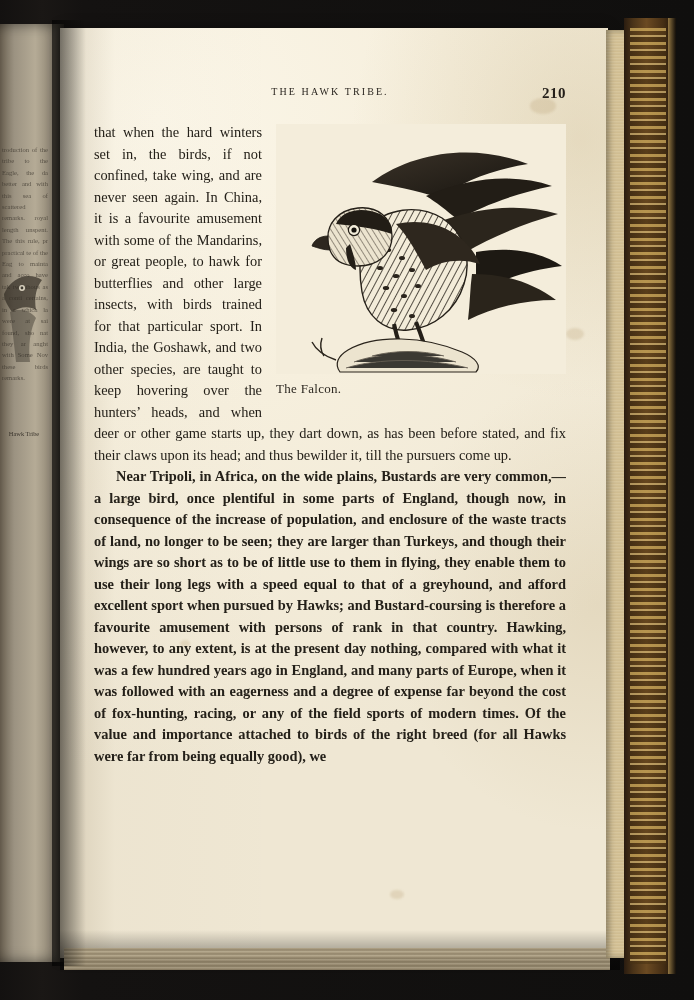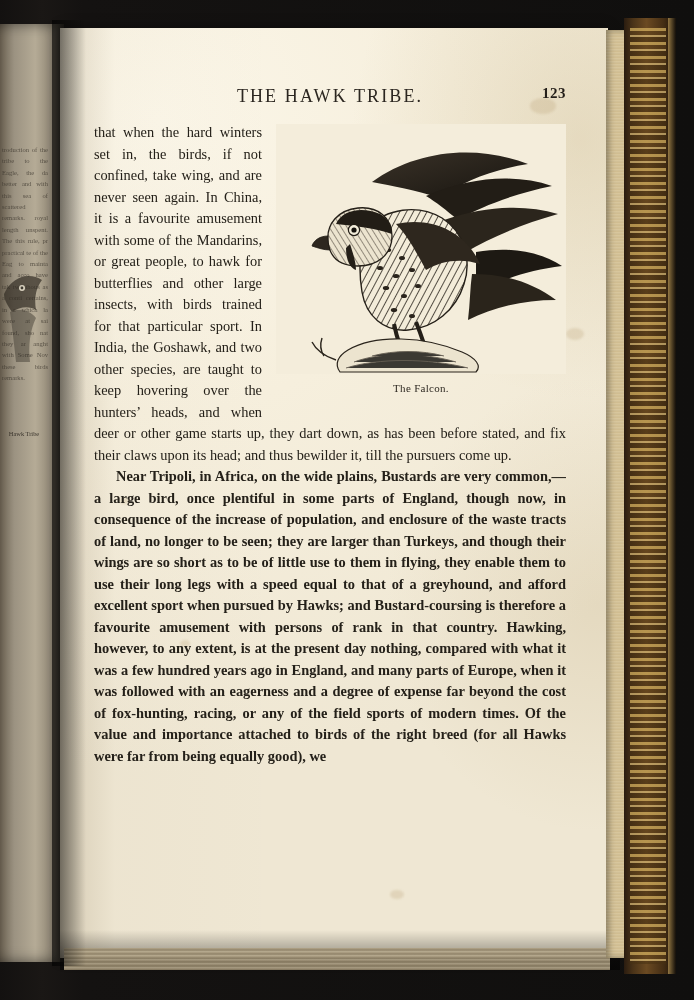--- a/index.html
+++ b/index.html
@@ -117,21 +117,21 @@
     top: 58px;
     width: 472px;
   }
   .header-row {
     position: relative;
     height: 26px;
     margin-bottom: 10px;
   }
   .running-head {
     text-align: center;
-    font-size: 18px;
+    font-size: 10px;
     letter-spacing: 2.1px;
     color: #2b2620;
     font-variant: small-caps;
     text-transform: uppercase;
   }
   .page-number {
     position: absolute;
     right: 0;
     top: -1px;
     font-size: 15px;
@@ -154,22 +154,21 @@
     float: right;
     width: 290px;
     margin: 2px 0 4px 14px;
   }
   .figure svg {
     display: block;
     width: 290px;
     height: 250px;
   }
   .fig-caption {
-    text-align: center;
-    font-size: 11px;
+    font-size: 13px;
     color: #2e2922;
     margin-top: 4px;
     letter-spacing: 0.3px;
   }
   .para {
     margin: 0;
   }
   .para + .para {
     text-indent: 22px;
     font-weight: bold;
@@ -267,21 +266,21 @@
       <div class="spot" style="left:470px; top:70px; width:26px; height:16px;"></div>
       <div class="spot" style="left:506px; top:300px; width:18px; height:12px;"></div>
       <div class="spot" style="left:120px; top:612px; width:10px; height:7px;"></div>
       <div class="spot" style="left:330px; top:862px; width:14px; height:9px;"></div>
       <div class="spot" style="left:60px;  top:470px; width:9px;  height:6px;"></div>
     </div>
 
     <div class="content">
       <div class="header-row">
         <div class="running-head">THE HAWK TRIBE.</div>
-        <div class="page-number">123</div>
+        <div class="page-number">210</div>
       </div>
 
       <div class="flowbox">
         <div class="figure">
           <svg viewBox="0 0 290 250">
             <defs>
               <linearGradient id="plumage" x1="0" y1="0" x2="1" y2="1">
                 <stop offset="0" stop-color="#3a3228"></stop>
                 <stop offset="1" stop-color="#17140f"></stop>
               </linearGradient>

